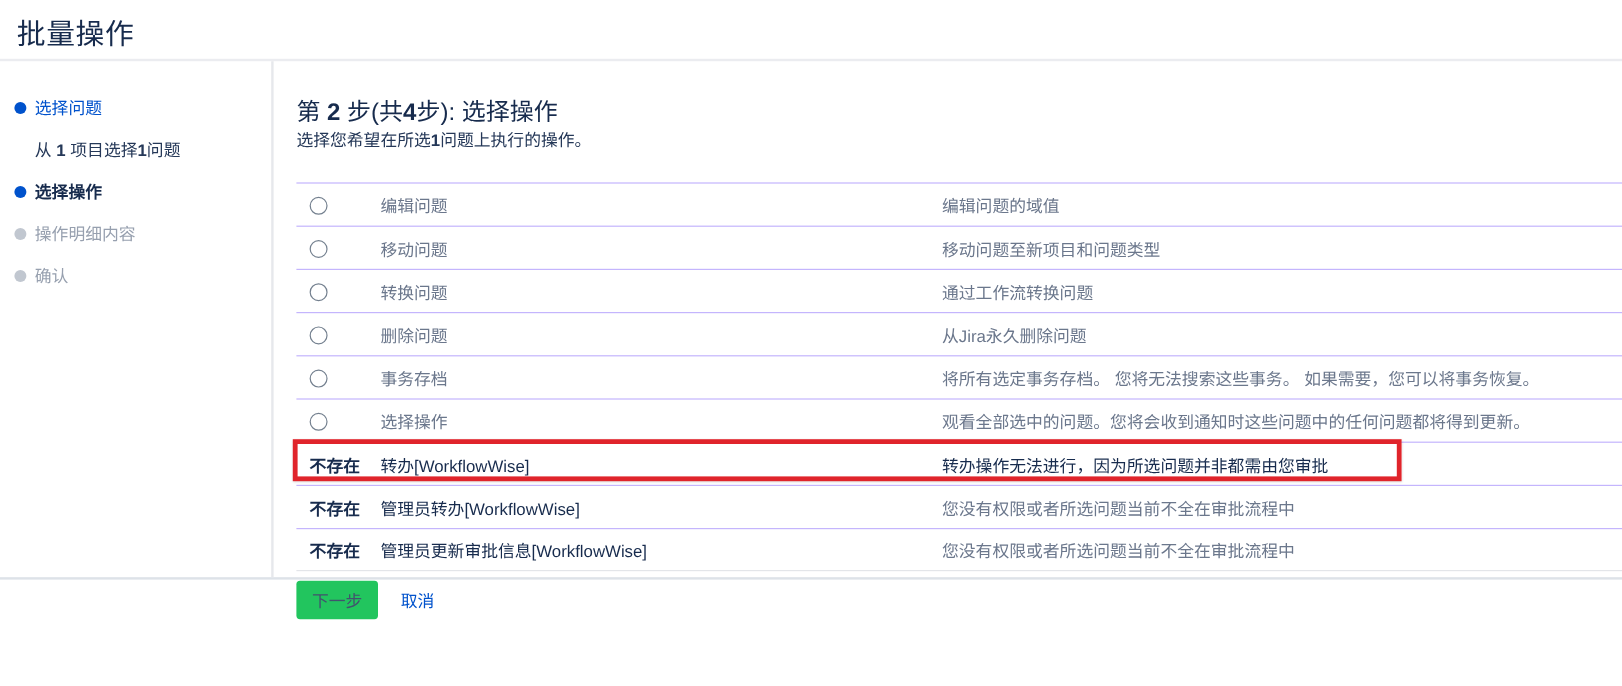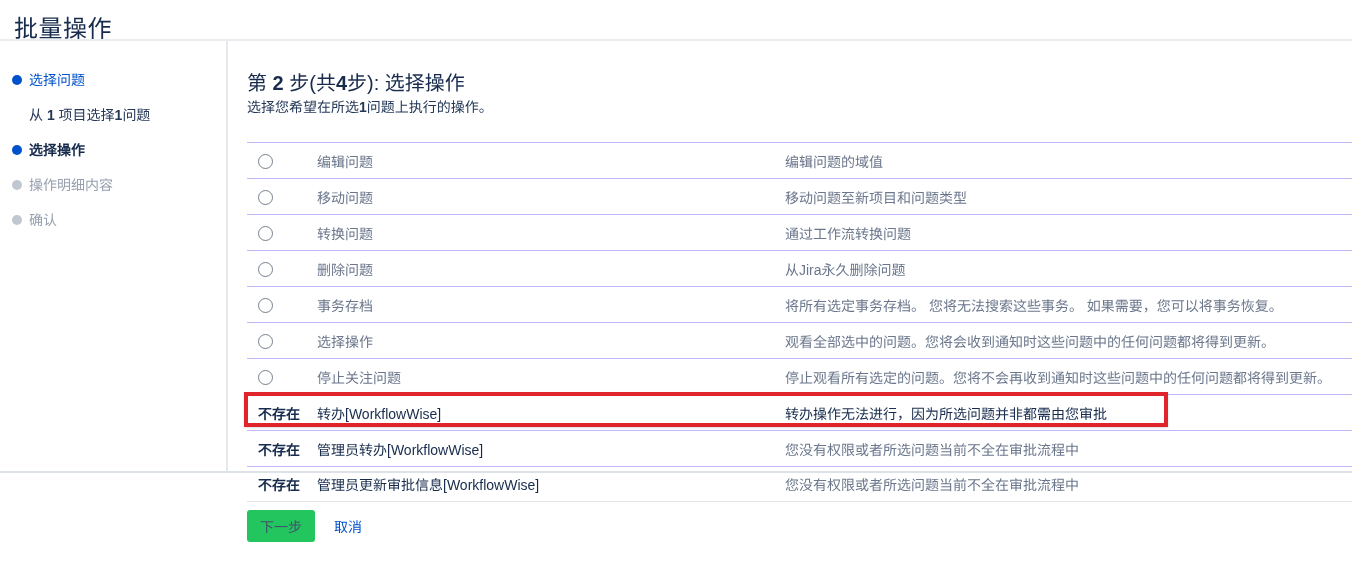--- a/index.html
+++ b/index.html
@@ -1,21 +1,21 @@
 <!DOCTYPE html>
 <html lang="zh-CN"><head>
 <meta charset="utf-8">
 <style>
   * { margin:0; padding:0; box-sizing:border-box; }
   html,body { width:1352px; height:572px; background:#fff; overflow:hidden;
     font-family:"Liberation Sans","DejaVu Sans",sans-serif;
     font-size:14px; color:#172B4D; }
 
   
-  .page-header { height:41px; padding:9px 0 0 14px; border-bottom:2px solid #EBECF0; }
+  .page-header { height:51px; padding:9px 0 0 14px; border-bottom:2px solid #EBECF0; }
   .page-header h1 { font-size:24px; font-weight:500; color:#172B4D; letter-spacing:.5px; }
 
   
   .layout { display:flex; height:432px; border-bottom:2px solid #DDE2E8; }
 
   
   .steps-sidebar { width:228px; flex:0 0 228px; border-right:2px solid #E6E8EC;
     padding:29px 0 0 12px; }
   .step-item { display:flex; align-items:flex-start; margin-bottom:15px; line-height:20px; }
   .bullet { width:10px; height:10px; border-radius:50%; margin:5px 7px 0 0; flex:0 0 10px; }
@@ -145,29 +145,20 @@
   </div>
         <div class="op-row">
     <div class="col c1"><span class="radio" role="radio" aria-checked="false"></span></div>
     <div class="col c2">
       <span class="op-name">选择操作</span>
     </div>
     <div class="col c3">
       <span class="op-desc">观看全部选中的问题。您将会收到通知时这些问题中的任何问题都将得到更新。</span>
     </div>
   </div>
-        <div class="op-row">
-    <div class="col c1"><span class="radio" role="radio" aria-checked="false"></span></div>
-    <div class="col c2">
-      <span class="op-name">停止关注问题</span>
-    </div>
-    <div class="col c3">
-      <span class="op-desc">停止观看所有选定的问题。您将不会再收到通知时这些问题中的任何问题都将得到更新。</span>
-    </div>
-  </div>
         <div class="op-row unavailable highlighted">
     <div class="col c1"><span class="na-label">不存在</span></div>
     <div class="col c2">
       <span class="op-name">转办[WorkflowWise]</span>
     </div>
     <div class="col c3">
       <span class="op-desc">转办操作无法进行，因为所选问题并非都需由您审批</span>
     </div>
   <div class="red-box"></div>
         </div>

